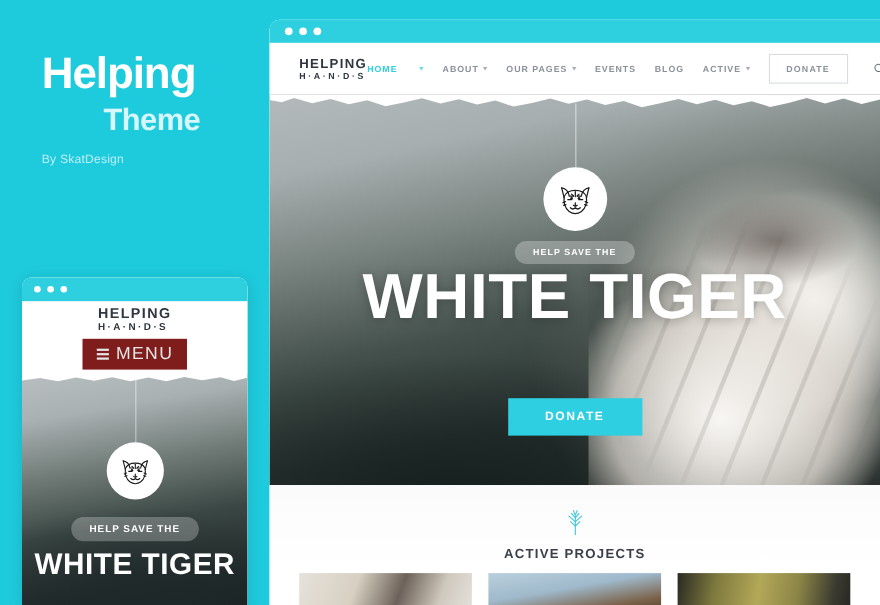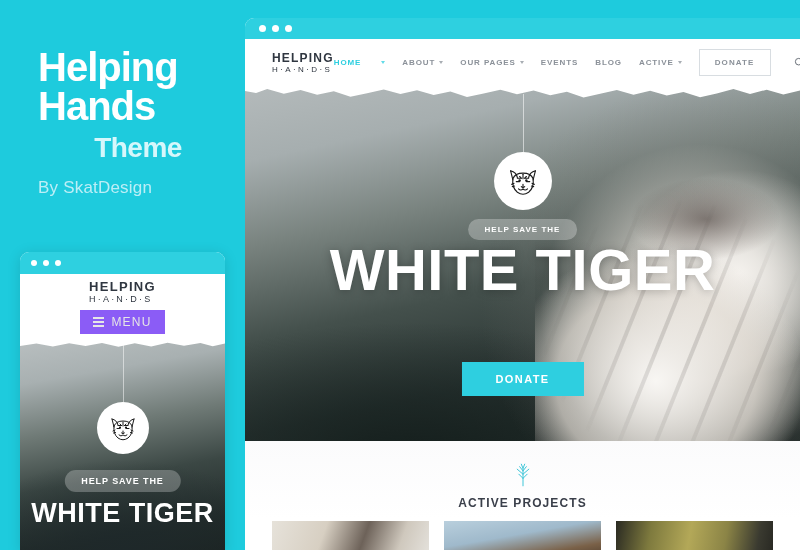--- a/index.html
+++ b/index.html
@@ -30,21 +30,21 @@
   }
   .promo-sub {
     font-size: 28px;
     font-weight: 700;
     color: #d6f7fb;
     margin-top: 6px;
     letter-spacing: -0.5px;
     text-align: center;
   }
   .promo-by {
-    font-size: 17px;
+    font-size: 11px;
     color: #bceef6;
     margin-top: 14px;
     letter-spacing: 0.2px;
   }
 
   
   .mobile {
     position: absolute;
     left: 20px; top: 252px;
     width: 205px; height: 300px;
@@ -67,27 +67,27 @@
     background: #ffffff;
     display: flex; flex-direction: column;
     align-items: center; justify-content: center;
     gap: 6px;
   }
   .logo-main {
     font-size: 13px; font-weight: bold; color: #2f3640;
     letter-spacing: 1.3px; line-height: 1;
   }
   .logo-sub {
-    font-size: 9px; font-weight: normal; color: #2f3640;
+    font-size: 9px; font-weight: bold; color: #2f3640;
     letter-spacing: 2.2px; line-height: 1; margin-top: 2px;
   }
   .menu-btn {
-    background: #8b5cf6;
+    background: #7f1d1d;
     color: #e6e6e6;
-    font-size: 12px;
+    font-size: 16px;
     letter-spacing: 1.2px;
     padding: 5px 13px;
     display: flex; align-items: center; gap: 7px;
     border: none;
   }
   .burger { display: flex; flex-direction: column; gap: 2px; }
   .burger i { display: block; width: 11px; height: 2px; background: #e6e6e6; }
 
   .mobile-hero {
     position: relative;
@@ -301,21 +301,20 @@
   .card.c3 { background: linear-gradient(100deg,#2a2a22 0%,#7e7a3e 22%,#b3a858 46%,#8b8446 68%,#3a3a30 88%,#252520 100%); }
 </style>
 </head>
 <body>
 
 <div id="stage">
 
   <div class="promo">
     <div class="promo-title">
       <div>Helping</div>
-      <div>Hands</div>
     </div>
     <div class="promo-sub">Theme</div>
     <div class="promo-by">By SkatDesign</div>
   </div>
 
   <div class="mobile">
     <div class="mobile-chrome">
       <span class="dot sm"></span>
       <span class="dot sm"></span>
       <span class="dot sm"></span>

